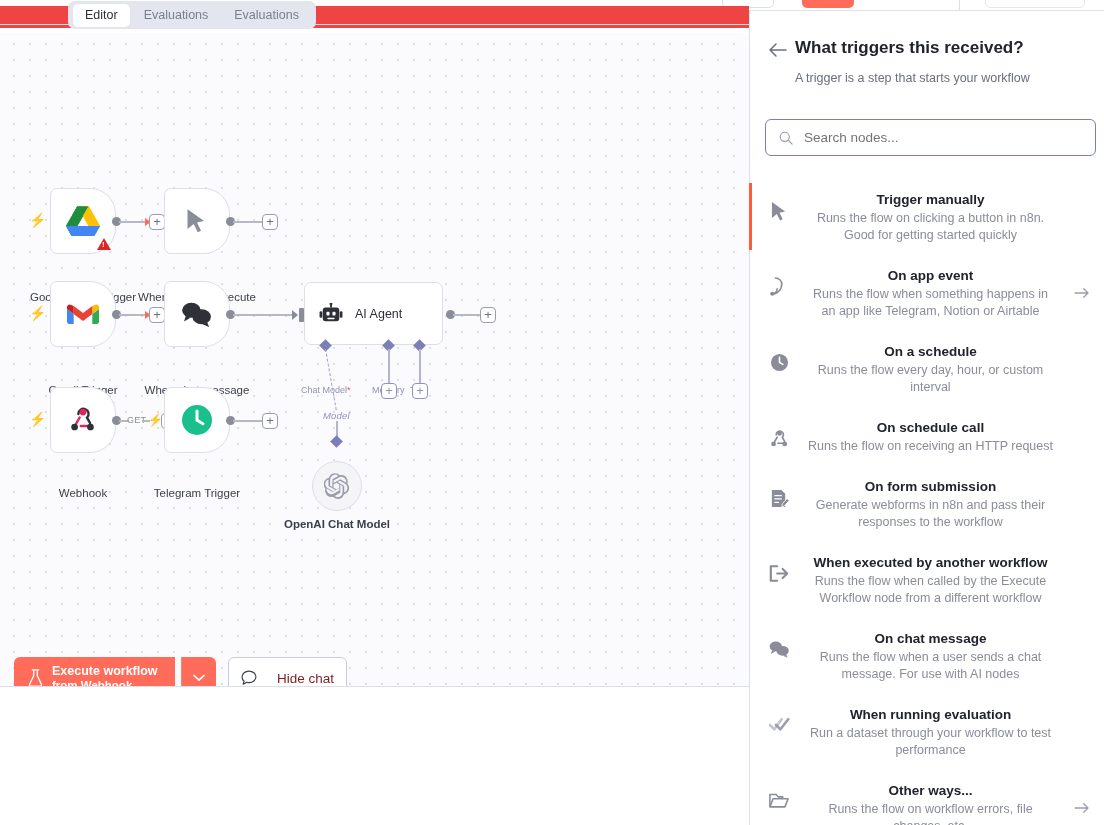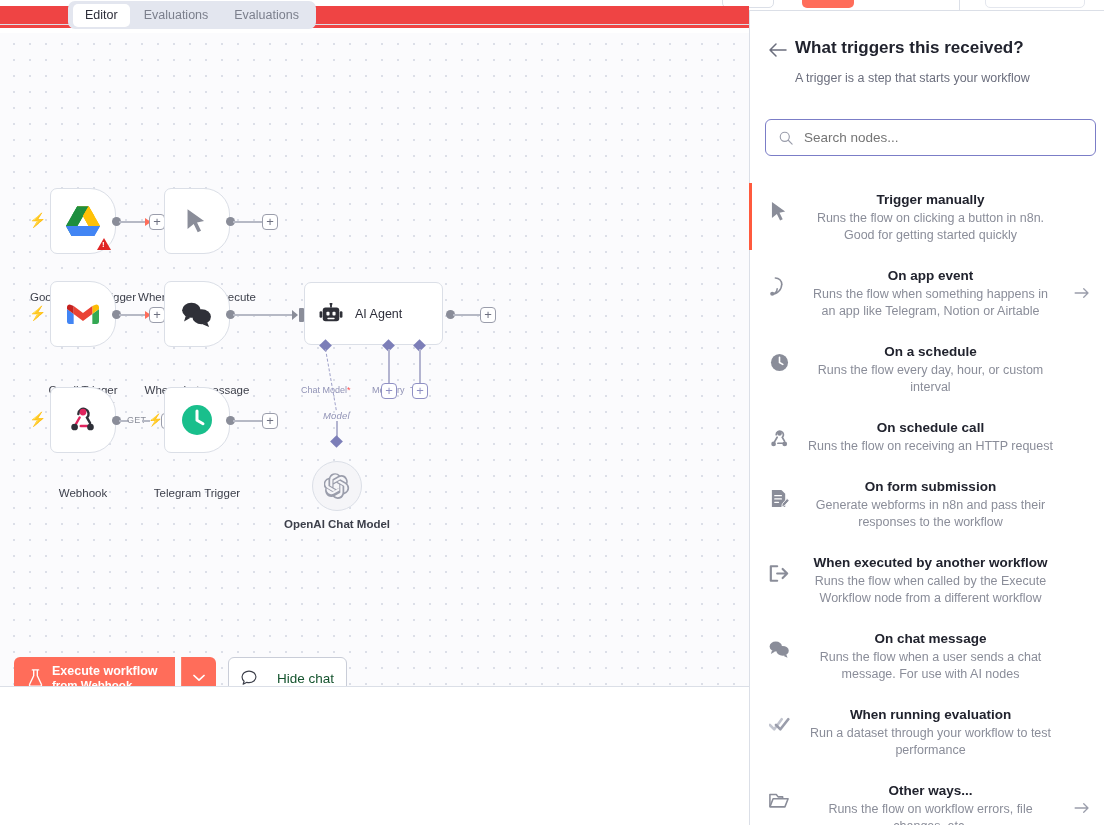--- a/index.html
+++ b/index.html
@@ -167,21 +167,21 @@
     position: absolute; left: 181px; top: 624px; width: 35px; height: 42px;
     background: #ff6d5a; border-radius: 0 6px 6px 0;
     border-left: 1px solid #f9836f;
     display: flex; align-items: center; justify-content: center;
     color: #ffffff; cursor: pointer;
   }
   #hide-chat-btn {
     position: absolute; left: 228px; top: 624px; height: 42px; width: 119px;
     background: #ffffff; border: 1px solid #c9cdd8; border-radius: 6px;
     display: flex; align-items: center; justify-content: center; gap: 20px;
-    font-size: 13.5px; color: #14532d; cursor: pointer;
+    font-size: 13.5px; color: #7f1d1d; cursor: pointer;
   }
 
   
   #right-panel {
     position: absolute; left: 749px; top: 11px; width: 355px; height: 814px;
     background: #ffffff; border-left: 1px solid #dbdfe7;
   }
   #panel-header {
     position: absolute; left: 0; top: 0; width: 355px; height: 96px;
   }

